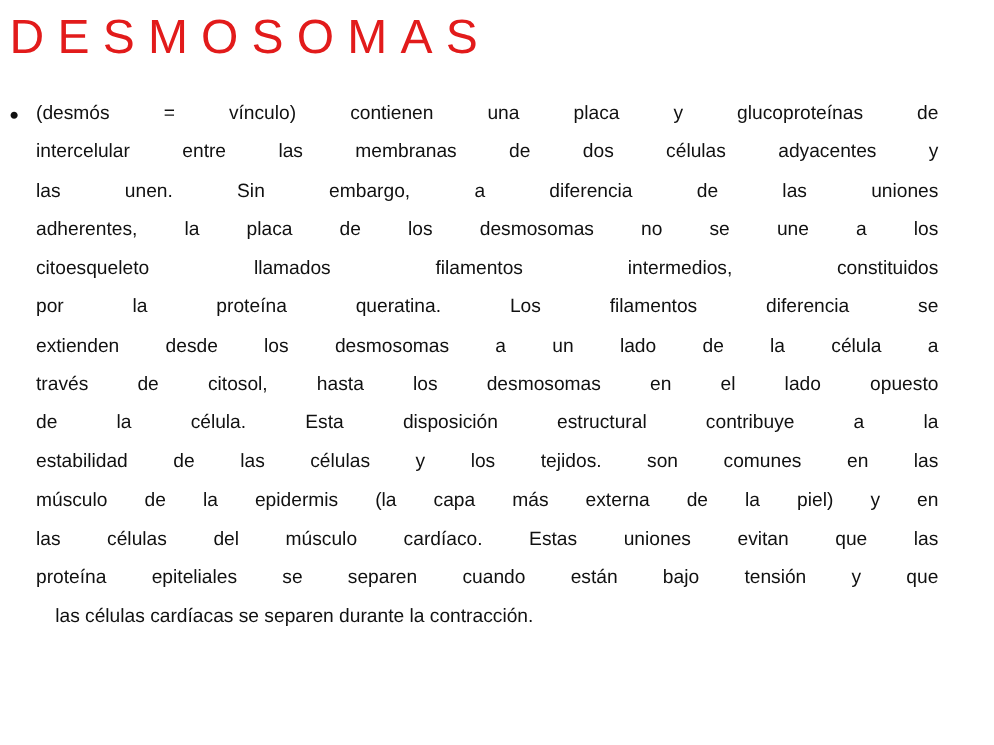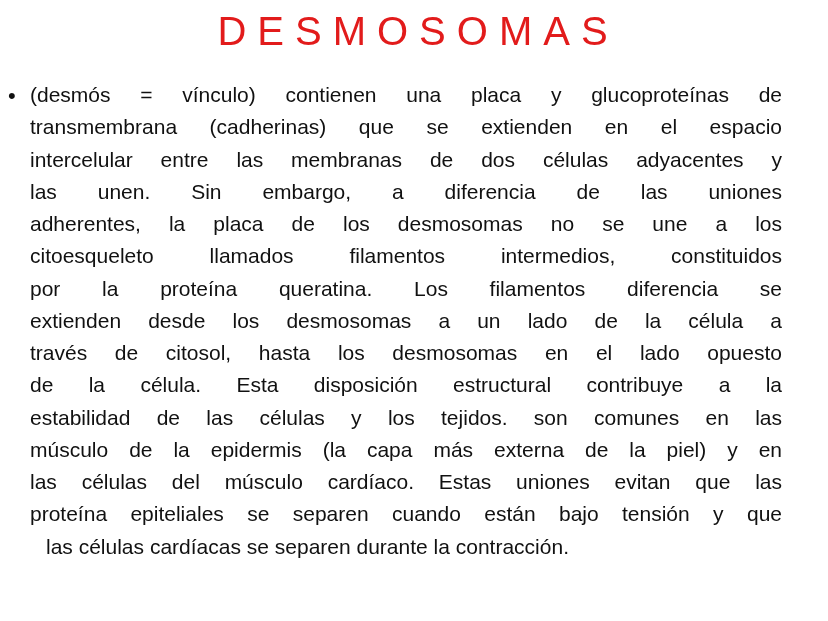--- a/index.html
+++ b/index.html
@@ -3,48 +3,47 @@
 <meta charset="utf-8">
 <style>
   html, body { margin: 0; padding: 0; }
   body {
     width: 828px; height: 621px; background: #ffffff; overflow: hidden;
     position: relative;
     font-family: "Liberation Sans", "DejaVu Sans", sans-serif;
   }
   .slide { position: absolute; left: 0; top: 0; width: 828px; height: 621px; background: #fff; }
   .title {
-    position: absolute; left: 0; top: 6px; width: 828px; text-align: center;
+    position: absolute; left: 0; top: 6px; width: 828px; text-align: left;
     font-size: 40px; line-height: 50px; letter-spacing: 11px; color: #e21b1b;
     padding-left: 8px; box-sizing: border-box;
   }
   .bullet {
     position: absolute; left: 8px; top: 80px; font-size: 22px; line-height: 32px; color: #111;
   }
   .body {
     position: absolute; left: 30px; top: 79px; width: 752px; color: #111;
-    font-size: 21px; line-height: 32.25px;
+    font-size: 16px; line-height: 32.25px;
   }
   .line {
     display: block; height: 32.25px; white-space: nowrap;
     text-align: justify; text-align-last: justify;
   }
   .line.last { text-align-last: left; margin-left: 16px; }
 </style>
 </head>
 <body>
 
 <div class="slide">
   <div class="title">DESMOSOMAS</div>
 
   <div class="bullet">•</div>
 
   <div class="body">
     <span class="line">(desmós = vínculo) contienen una placa y glucoproteínas de</span>
-    <span class="line">transmembrana (cadherinas) que se extienden en el espacio</span>
     <span class="line">intercelular entre las membranas de dos células adyacentes y</span>
     <span class="line">las unen. Sin embargo, a diferencia de las uniones</span>
     <span class="line">adherentes, la placa de los desmosomas no se une a los</span>
     <span class="line">citoesqueleto llamados filamentos intermedios, constituidos</span>
     <span class="line">por la proteína queratina. Los filamentos diferencia se</span>
     <span class="line">extienden desde los desmosomas a un lado de la célula a</span>
     <span class="line">través de citosol, hasta los desmosomas en el lado opuesto</span>
     <span class="line">de la célula. Esta disposición estructural contribuye a la</span>
     <span class="line">estabilidad de las células y los tejidos. son comunes en las</span>
     <span class="line">músculo de la epidermis (la capa más externa de la piel) y en</span>

